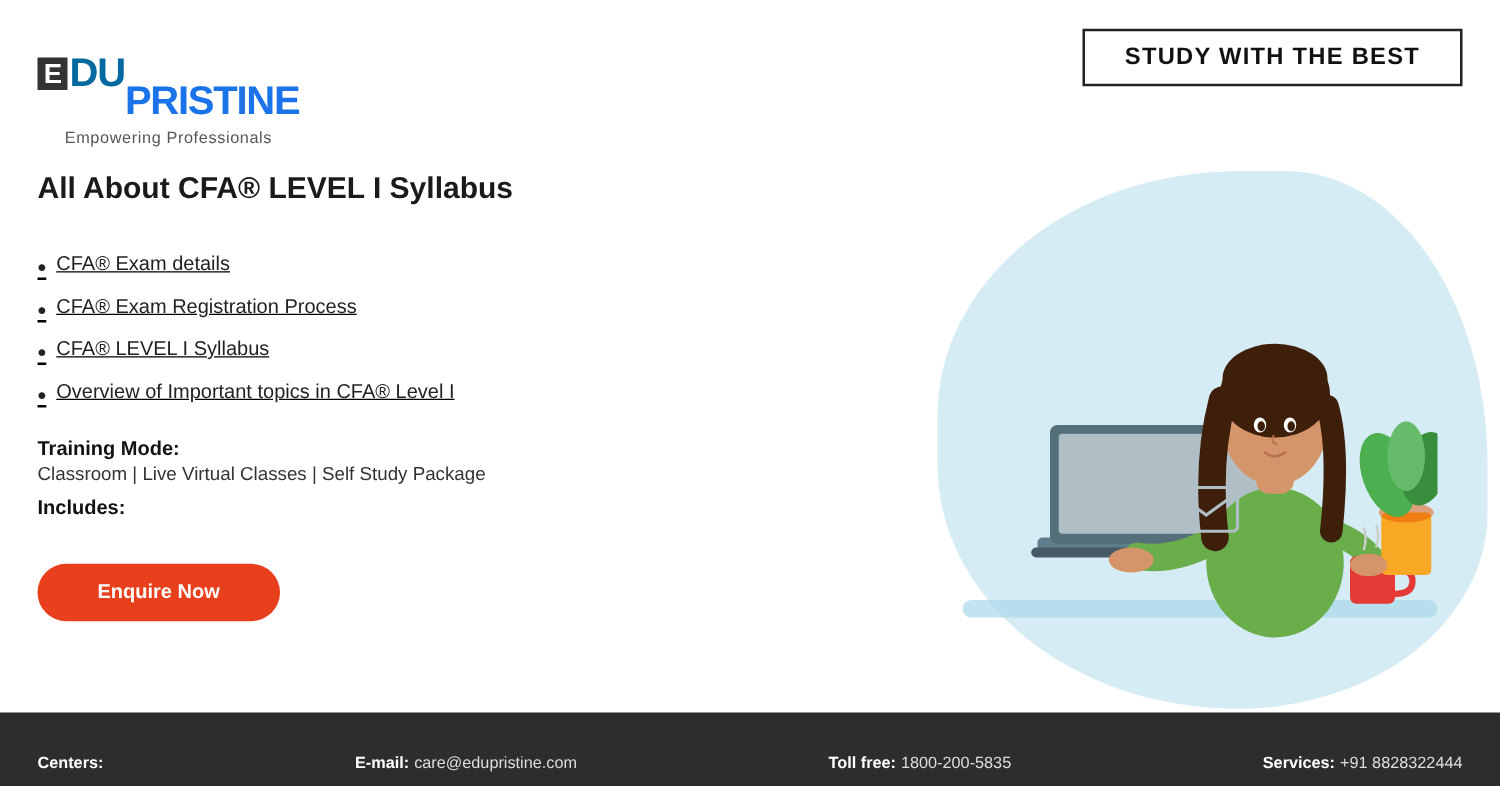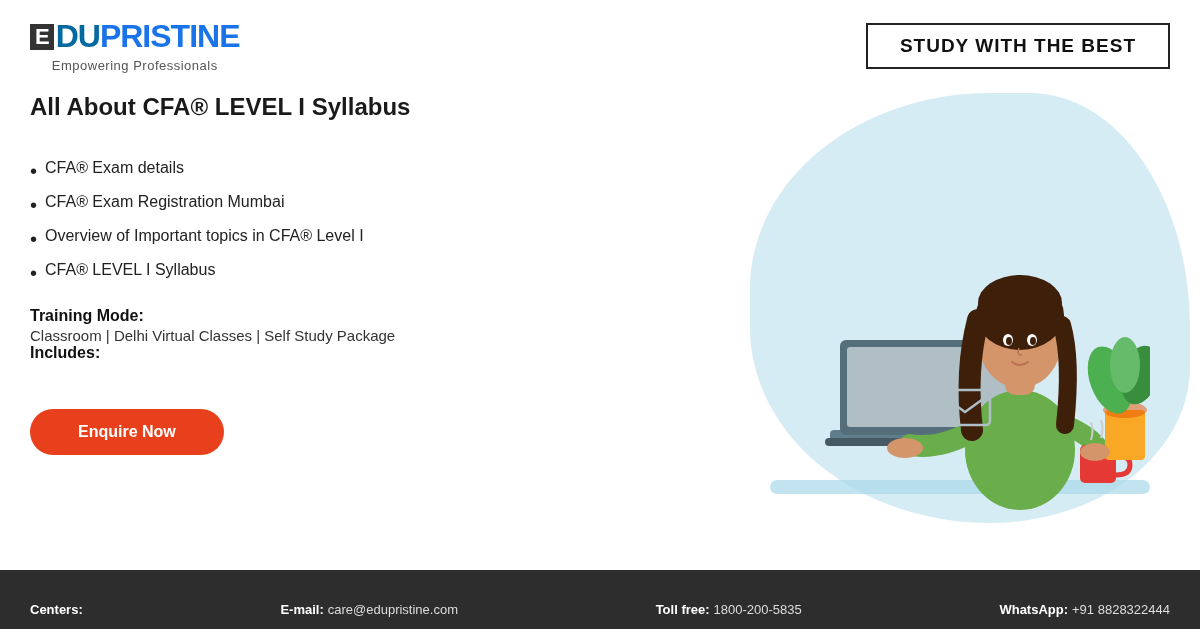--- a/index.html
+++ b/index.html
@@ -56,20 +56,21 @@
       font-size: 22px;
       font-weight: 900;
       padding: 2px 5px;
       margin-right: 2px;
       line-height: 1;
     }
 
     .logo-pristine {
       color: #1a73e8;
       font-weight: 900;
+      margin-top: 44px;
     }
 
     .logo-tagline {
       font-size: 13px;
       color: #555;
       margin-top: 3px;
       font-weight: 400;
       letter-spacing: 0.5px;
       text-align: center;
     }
@@ -103,57 +104,59 @@
     .page-title {
       font-size: 24px;
       font-weight: 900;
       color: #1a1a1a;
       margin-bottom: 38px;
     }
 
     .bullet-list {
       list-style: none;
       margin-bottom: 22px;
+      text-decoration: underline;
     }
 
     .bullet-list li {
       font-size: 16px;
       color: #222;
       margin-bottom: 10px;
       display: flex;
       align-items: flex-start;
     }
 
     .bullet-list li::before {
       content: "•";
       font-size: 20px;
       margin-right: 8px;
       line-height: 1.2;
       color: #222;
     }
 
     .training-section {
+      margin-bottom: 10px;
     }
 
     .section-label {
       font-size: 16px;
       font-weight: 900;
       color: #111;
       display: inline;
     }
 
     .section-value {
       font-size: 15px;
       color: #333;
       display: block;
       margin-top: 2px;
     }
 
     .includes-section {
-      margin-bottom: 39px;
+      margin-bottom: 27px;
     }
 
     .enquire-btn {
       background: #e8401c;
       color: #fff;
       border: none;
       border-radius: 30px;
       padding: 14px 48px;
       font-size: 16px;
       font-weight: 700;
@@ -236,28 +239,28 @@
     <div class="study-badge">STUDY WITH THE BEST</div>
   </div>
 
   <div class="main-content">
     <div class="left-content">
 
       <div class="page-title">All About CFA® LEVEL I Syllabus</div>
 
       <ul class="bullet-list">
         <li>CFA® Exam details</li>
-        <li>CFA® Exam Registration Mumbai</li>
+        <li>CFA® Exam Registration Process</li>
+        <li>CFA® LEVEL I Syllabus</li>
         <li>Overview of Important topics in CFA® Level I</li>
-        <li>CFA® LEVEL I Syllabus</li>
       </ul>
 
       <div class="training-section">
         <span class="section-label">Training Mode:</span>
-        <span class="section-value">Classroom | Delhi Virtual Classes | Self Study Package</span>
+        <span class="section-value">Classroom | Live Virtual Classes | Self Study Package</span>
       </div>
 
       <div class="includes-section">
         <span class="section-label">Includes:</span>
       </div>
 
       <button class="enquire-btn">Enquire Now</button>
 
     </div>
 
@@ -327,18 +330,18 @@
     </div>
     <div class="footer-item">
       <span class="footer-label">E-mail:</span>
       <span class="footer-value">care@edupristine.com</span>
     </div>
     <div class="footer-item">
       <span class="footer-label">Toll free:</span>
       <span class="footer-value">1800-200-5835</span>
     </div>
     <div class="footer-item">
-      <span class="footer-label">WhatsApp:</span>
+      <span class="footer-label">Services:</span>
       <span class="footer-value">+91 8828322444</span>
     </div>
   </div>
 
 </div>
 
 </body></html>

